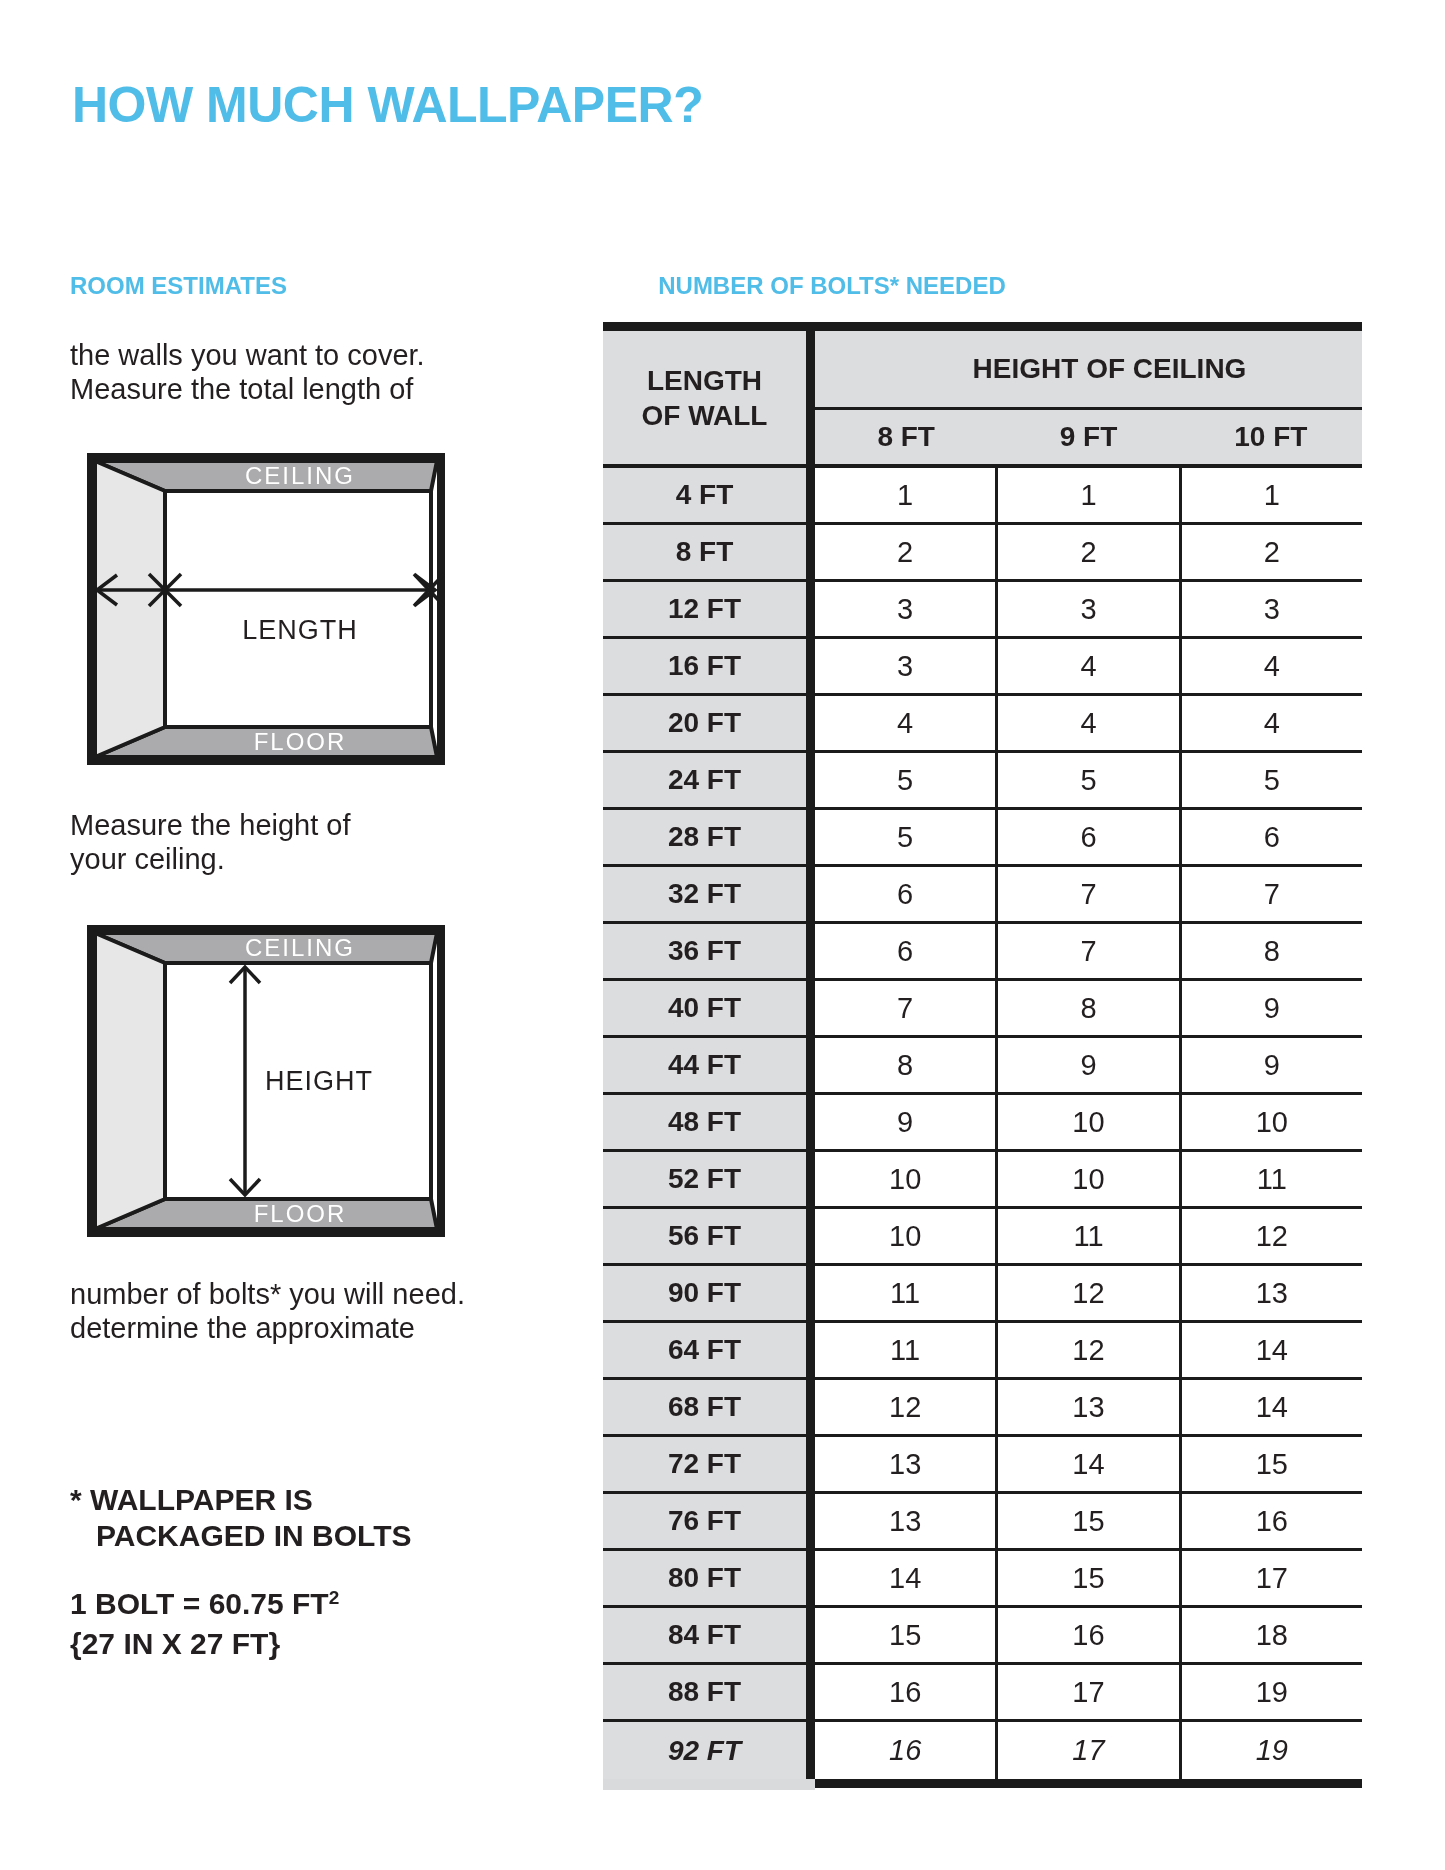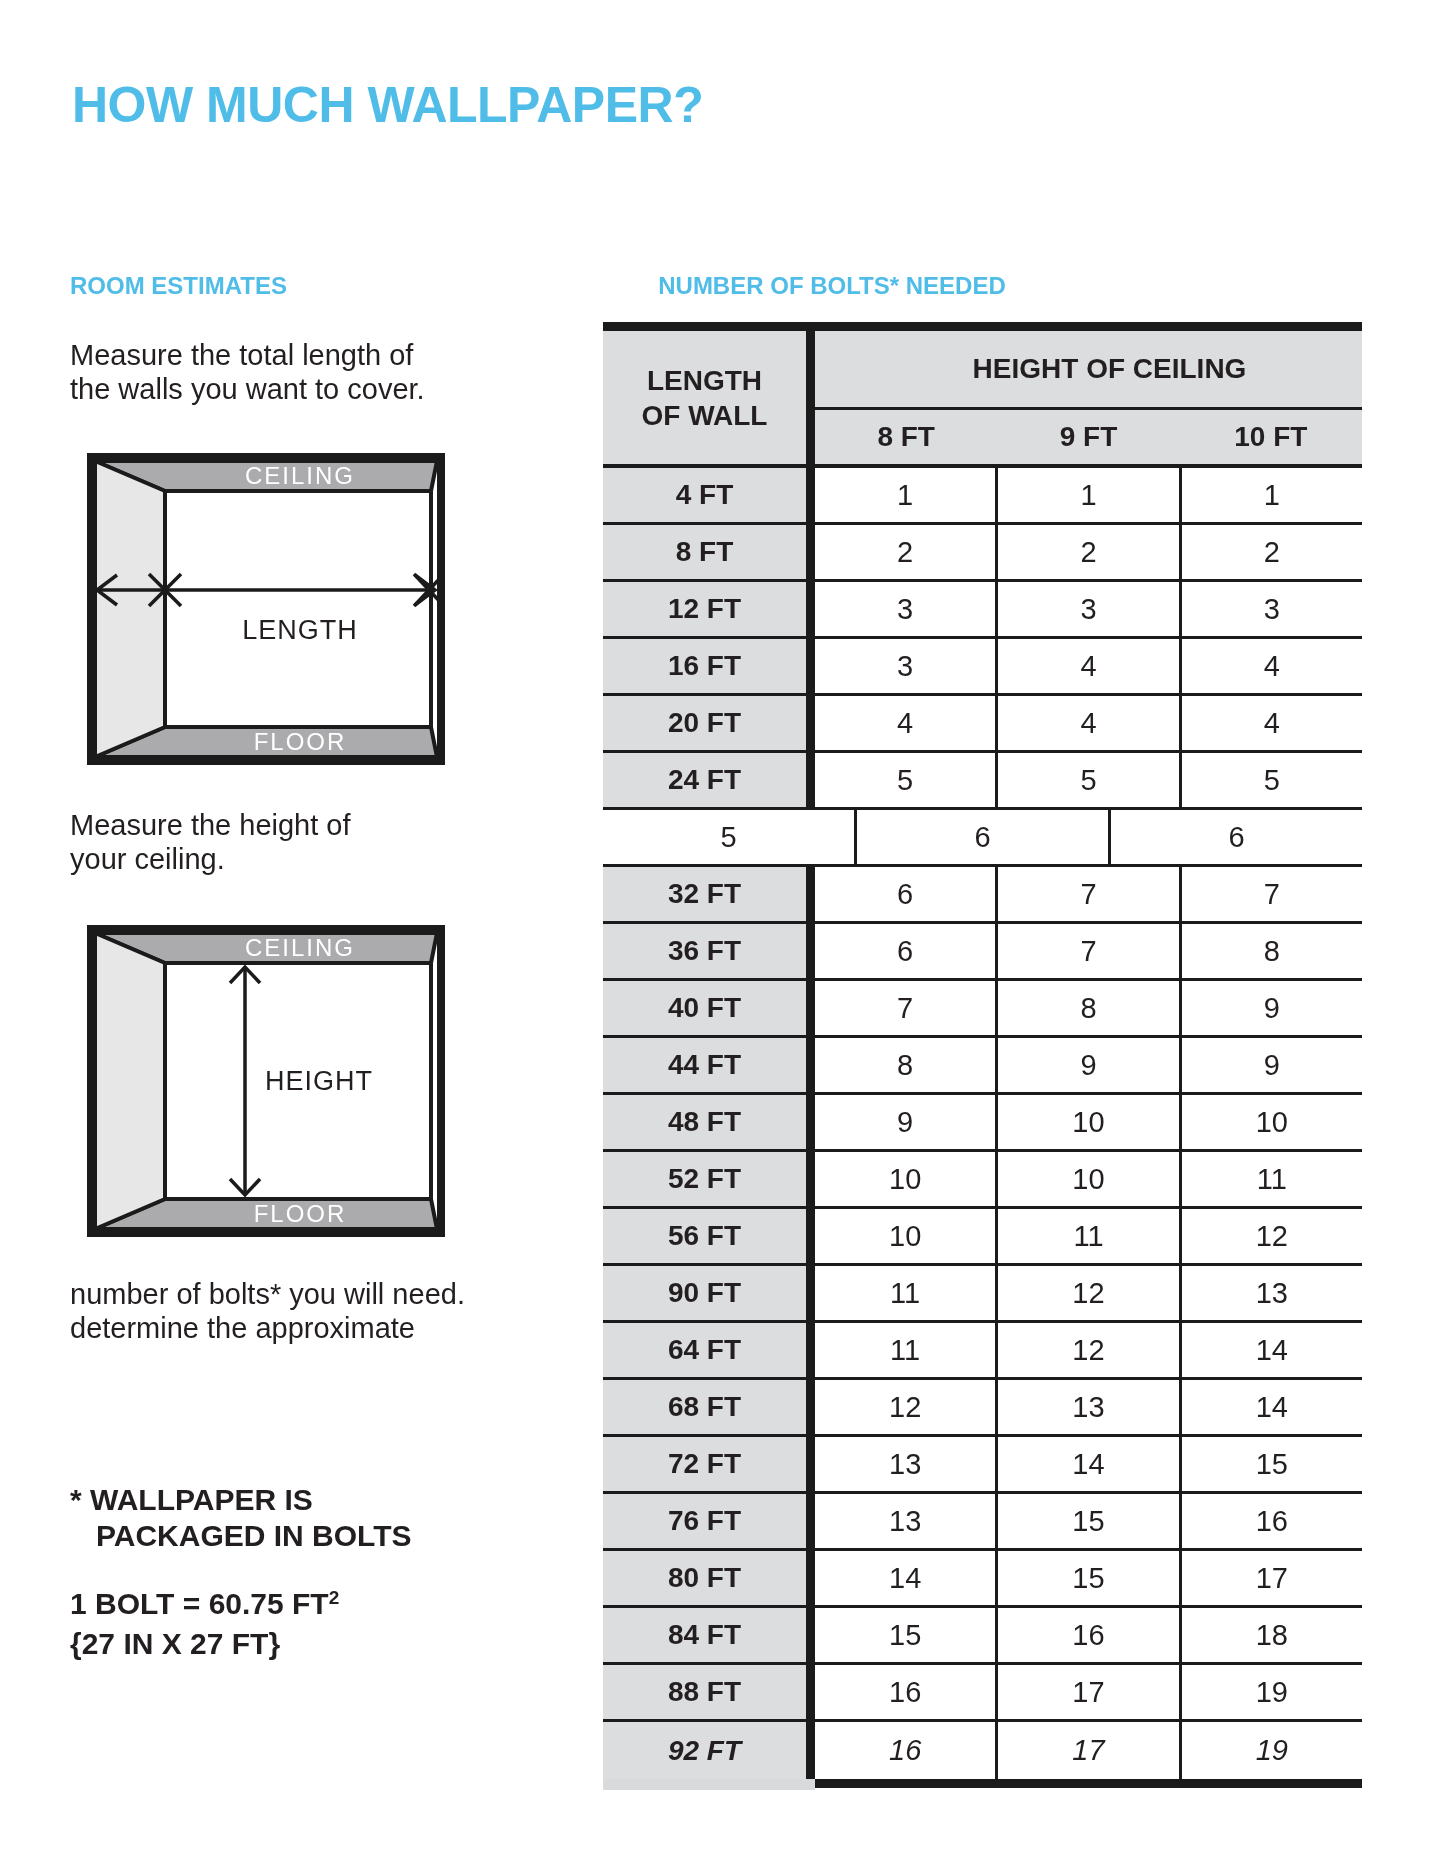--- a/index.html
+++ b/index.html
@@ -63,22 +63,22 @@
 <body>
 
 <div class="canvas">
 
   <div class="page-title">HOW MUCH WALLPAPER?</div>
 
   <div class="section-head left">ROOM ESTIMATES</div>
   <div class="section-head table">NUMBER OF BOLTS* NEEDED</div>
 
   <div class="para" style="top:338px;">
+    <div>the walls you want to cover.</div>
     <div>Measure the total length of</div>
-    <div>the walls you want to cover.</div>
   </div>
 
   <svg class="diagram" style="top:453px;" width="358" height="312" viewBox="0 0 358 312">
     <rect x="4" y="4" width="350" height="304" fill="#ffffff" stroke="#1B1B1B" stroke-width="8"></rect>
     <polygon points="8,8 350,8 344,38 78,38" fill="#ABABAD" stroke="#1B1B1B" stroke-width="4"></polygon>
     <polygon points="8,304 78,274 344,274 350,304" fill="#ABABAD" stroke="#1B1B1B" stroke-width="4"></polygon>
     <polygon points="8,8 78,38 78,274 8,304" fill="#E7E7E8" stroke="#1B1B1B" stroke-width="4"></polygon>
     <rect x="78" y="38" width="266" height="236" fill="#ffffff" stroke="#1B1B1B" stroke-width="4"></rect>
     <text x="213" y="31" text-anchor="middle" font-size="24" letter-spacing="2" fill="#ffffff">CEILING</text>
     <text x="213" y="297" text-anchor="middle" font-size="24" letter-spacing="2" fill="#ffffff">FLOOR</text>
@@ -182,20 +182,21 @@
   </div>
 
   <div class="t-row">
     <div class="t-rowlabel">24 FT</div>
     <div class="t-cell">5</div>
     <div class="t-cell">5</div>
     <div class="t-cell last">5</div>
   </div>
 
   <div class="t-row">
+    <div class="t-rowlabel">28 FT</div>
     <div class="t-cell">5</div>
     <div class="t-cell">6</div>
     <div class="t-cell last">6</div>
   </div>
 
   <div class="t-row">
     <div class="t-rowlabel">32 FT</div>
     <div class="t-cell">6</div>
     <div class="t-cell">7</div>
     <div class="t-cell last">7</div>

